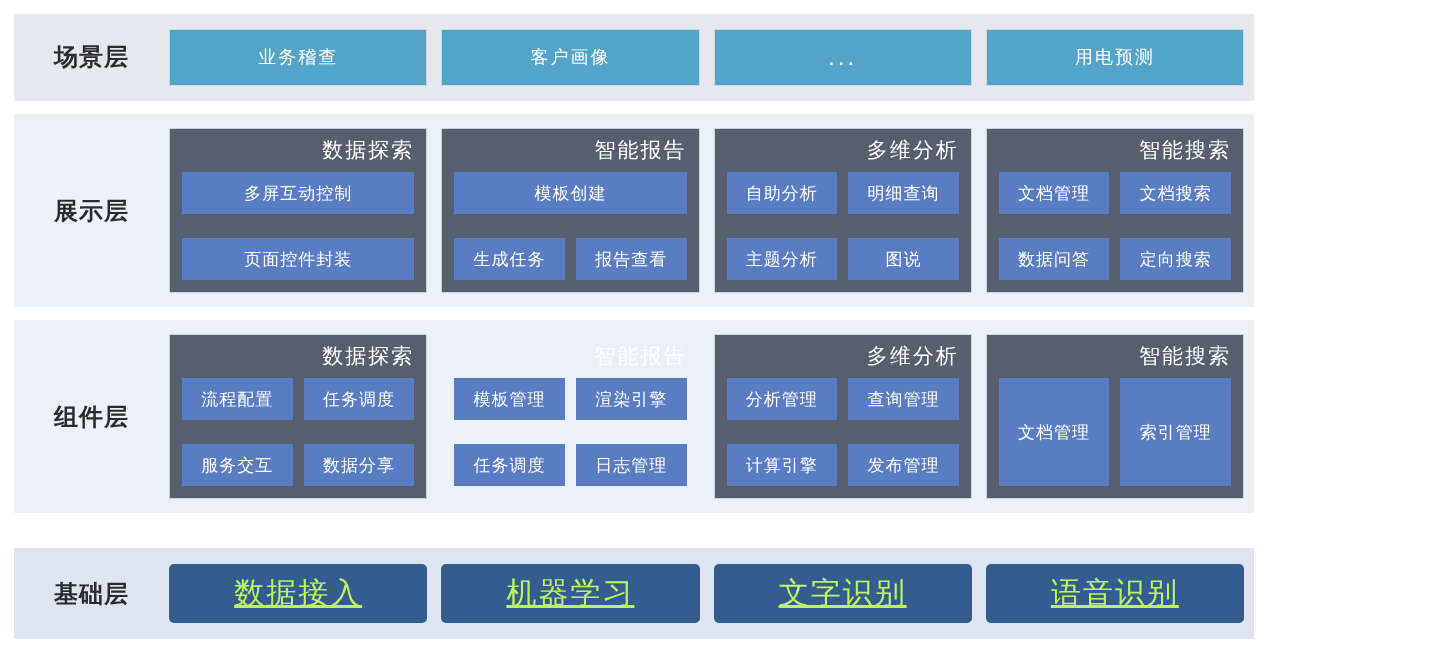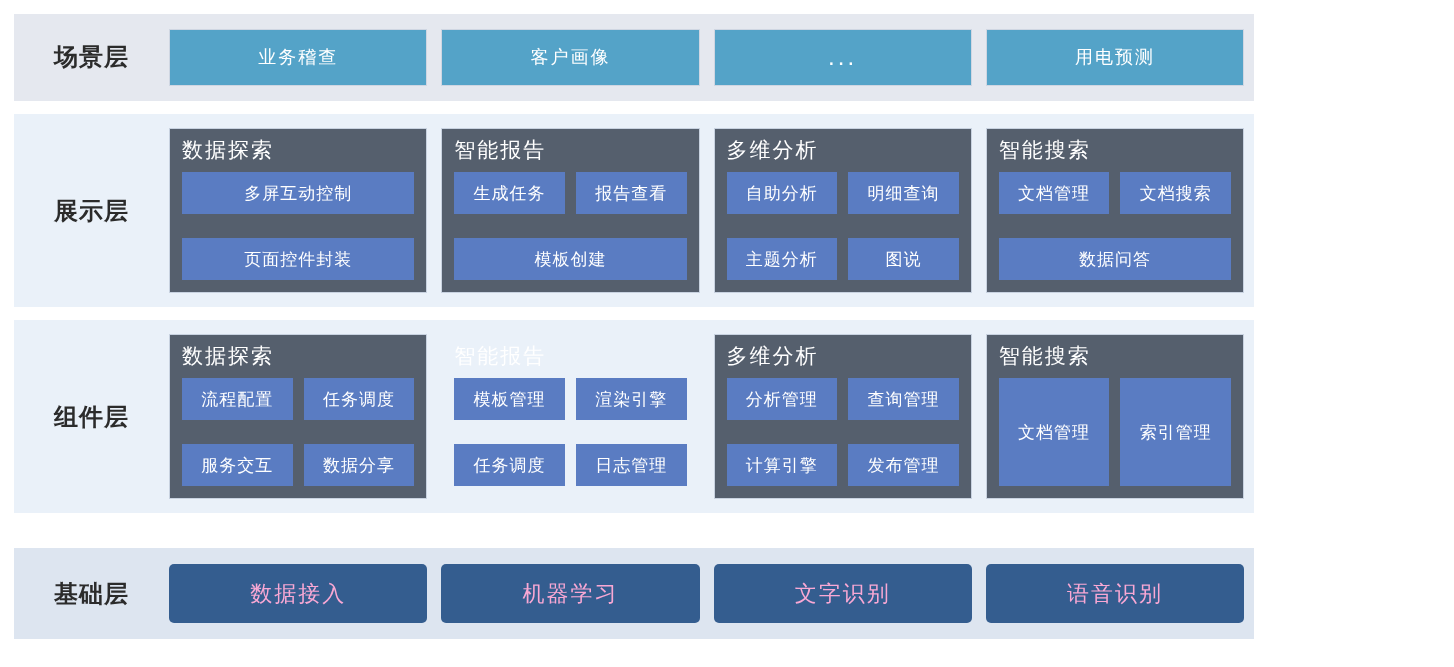--- a/index.html
+++ b/index.html
@@ -86,21 +86,21 @@
     padding: 8px 12px 12px 12px;
     display: flex;
     flex-direction: column;
     gap: 8px;
   }
   .mod-card.ghost {
     background: transparent;
     border-color: transparent;
   }
   .mod-title {
-    text-align: left;
+    text-align: right;
     color: #ffffff;
     font-size: 21px;
     letter-spacing: 2px;
     line-height: 1.25;
     padding-bottom: 1px;
     flex: 0 0 auto;
   }
   .mod-rows {
     flex: 1 1 auto;
     display: flex;
@@ -133,24 +133,25 @@
     margin-top: 22px;
   }
   .band-base .band-body { padding: 16px 10px 16px 0; }
   .base-card {
     flex: 1 1 0;
     background: #345d8f;
     border-radius: 5px;
     display: flex;
     align-items: center;
     justify-content: center;
-    color: #f9a8d4;
-    font-size: 22px;
+    color: #bef264;
+    font-size: 30px;
     letter-spacing: 2px;
     box-sizing: border-box;
+    text-decoration: underline;
   }
 </style>
 </head>
 <body>
 
 <div class="diagram">
 
   <div class="band band-scene">
     <div class="band-label">场景层</div>
     <div class="band-body">
@@ -174,26 +175,26 @@
           <div class="mod-row">
             <div class="chip">页面控件封装</div>
           </div>
         </div>
       </div>
 
       <div class="mod-card">
         <div class="mod-title">智能报告</div>
         <div class="mod-rows">
           <div class="mod-row">
+            <div class="chip">模板创建</div>
+          </div>
+          <div class="mod-row">
             <div class="chip">生成任务</div>
             <div class="chip">报告查看</div>
           </div>
-          <div class="mod-row">
-            <div class="chip">模板创建</div>
-          </div>
         </div>
       </div>
 
       <div class="mod-card">
         <div class="mod-title">多维分析</div>
         <div class="mod-rows">
           <div class="mod-row">
             <div class="chip">自助分析</div>
             <div class="chip">明细查询</div>
           </div>
@@ -206,20 +207,21 @@
 
       <div class="mod-card">
         <div class="mod-title">智能搜索</div>
         <div class="mod-rows">
           <div class="mod-row">
             <div class="chip">文档管理</div>
             <div class="chip">文档搜索</div>
           </div>
           <div class="mod-row">
             <div class="chip">数据问答</div>
+            <div class="chip">定向搜索</div>
           </div>
         </div>
       </div>
 
     </div>
   </div>
 
   <div class="band band-module band-component">
     <div class="band-label">组件层</div>
     <div class="band-body">

